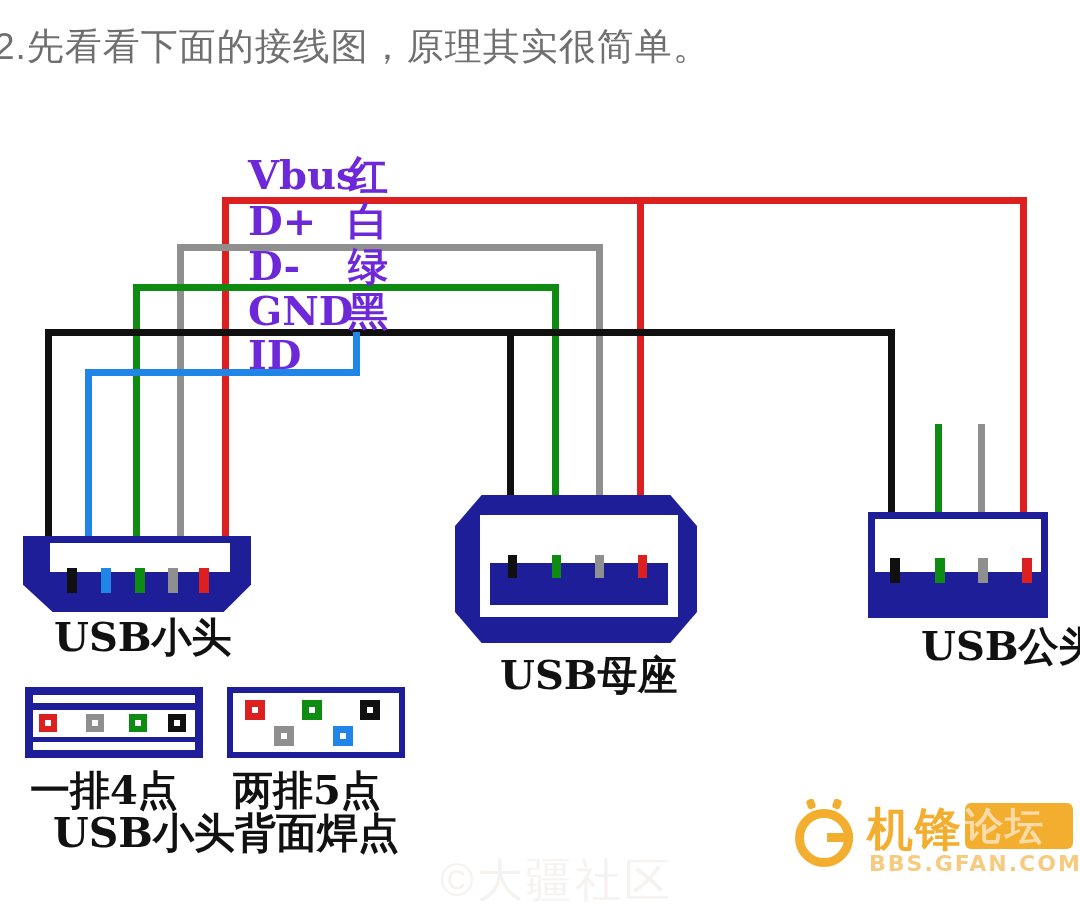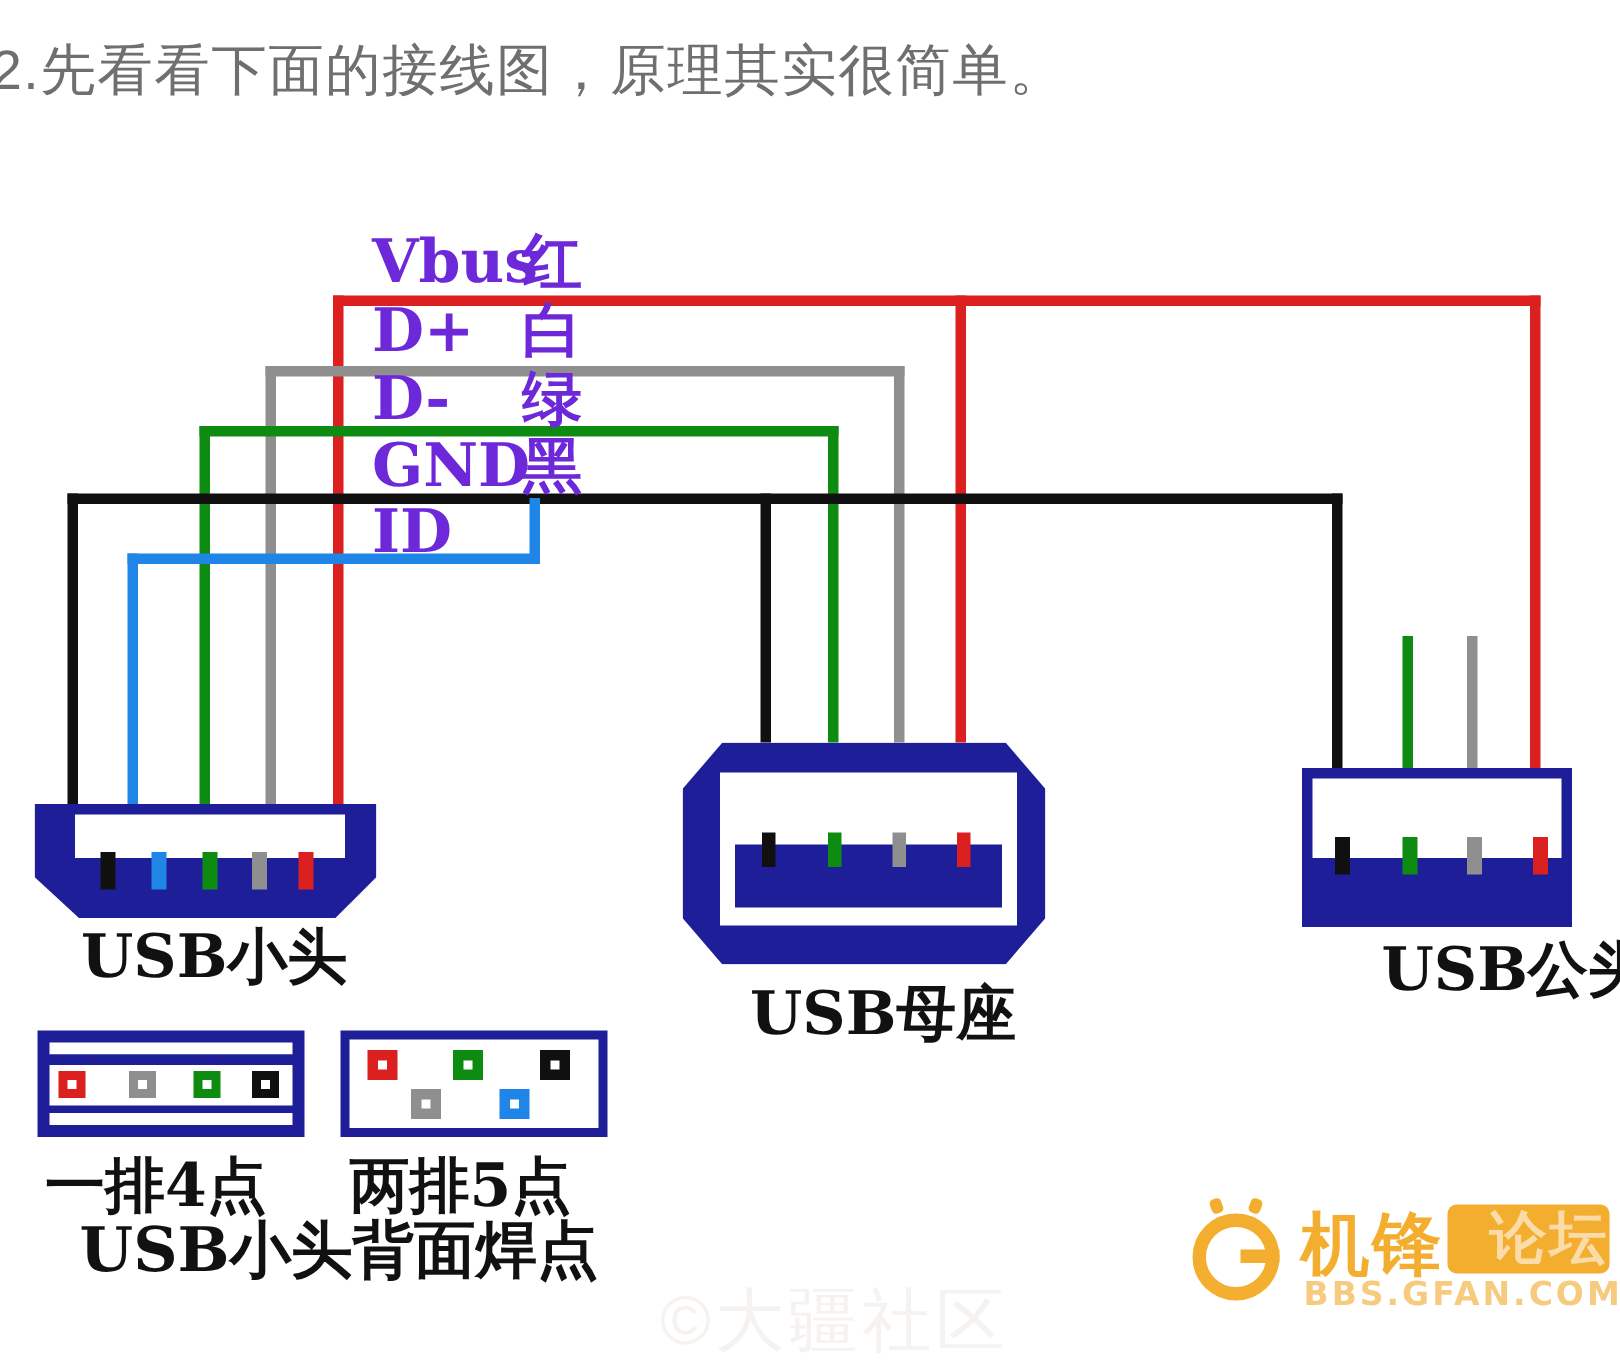--- a/index.html
+++ b/index.html
@@ -74,21 +74,21 @@
                    border:9px solid #f3a81e; border-radius:50%; }
   .gfan .gbar { position:absolute; left:42px; top:36px; width:26px; height:9px; background:#f3a81e; }
   .gfan .ear1, .gfan .ear2 { position:absolute; top:2px; width:8px; height:10px;
                    background:#f3a81e; border-radius:3px; }
   .gfan .ear1 { left:22px; transform:rotate(-20deg); }
   .gfan .ear2 { left:48px; transform:rotate(20deg); }
   .gfan .gname { position:absolute; left:82px; top:2px; font-size:46px; font-weight:bold;
                  color:#f3a81e; letter-spacing:2px; font-family:"DejaVu Sans", sans-serif; }
   .gfan .gbadge { position:absolute; left:180px; top:6px; width:108px; height:46px;
                   background:#f3a81e; border-radius:6px; color:#fbd9a0;
-                  font-size:38px; font-weight:bold; text-align:right; line-height:46px;
+                  font-size:38px; font-weight:bold; text-align:left; line-height:46px;
                   letter-spacing:2px; }
   .gfan .gsite { position:absolute; left:84px; top:54px; font-size:22px; font-weight:bold;
                  color:#f6c776; letter-spacing:2px; font-family:"DejaVu Sans", sans-serif; }
 
   .copyright { position:absolute; left:440px; top:850px; font-size:46px;
                color:#f6f2ef; letter-spacing:3px; }
 </style>
 </head>
 <body>
 

